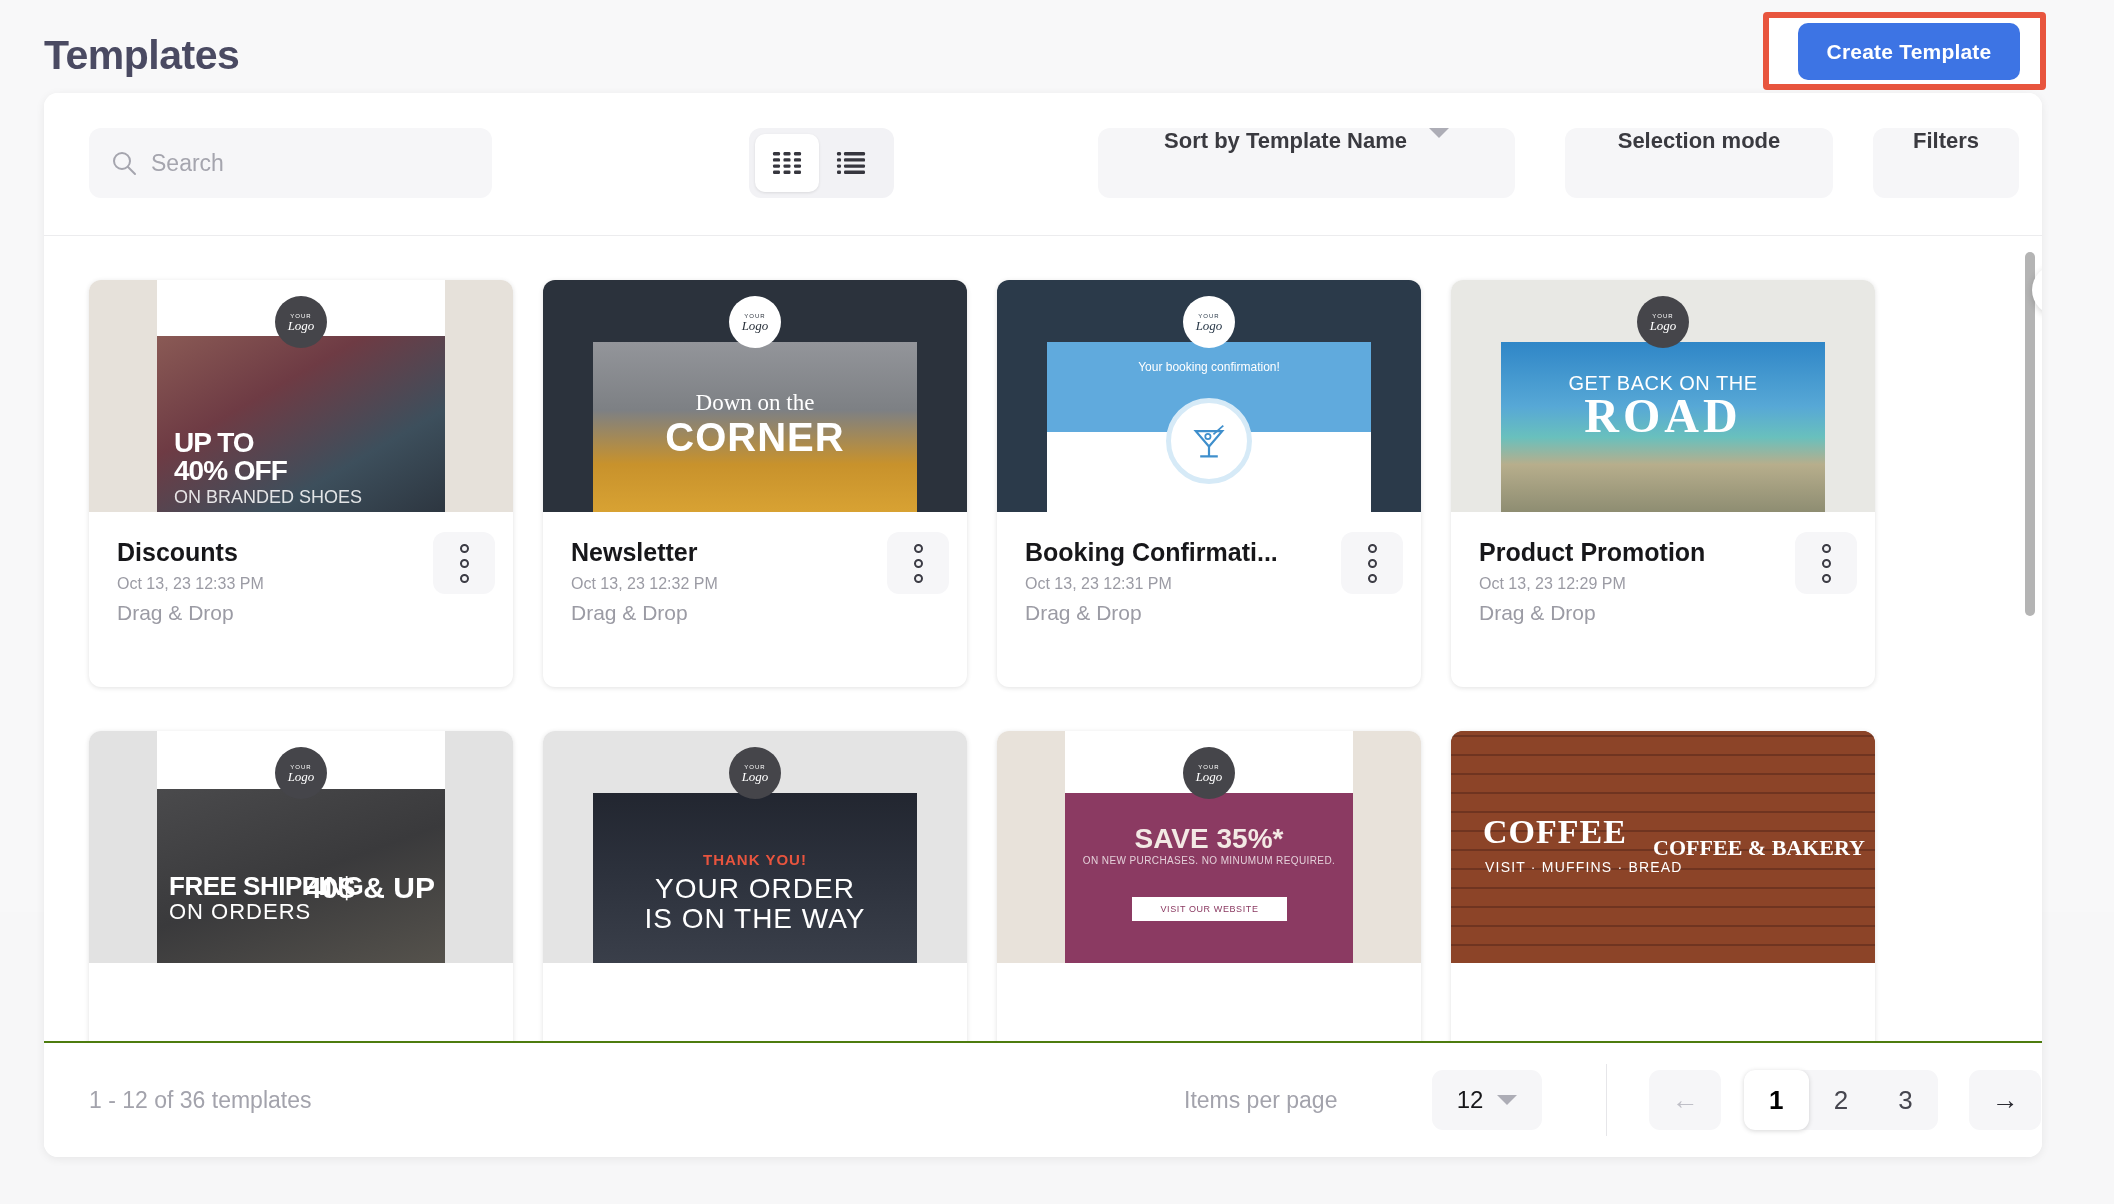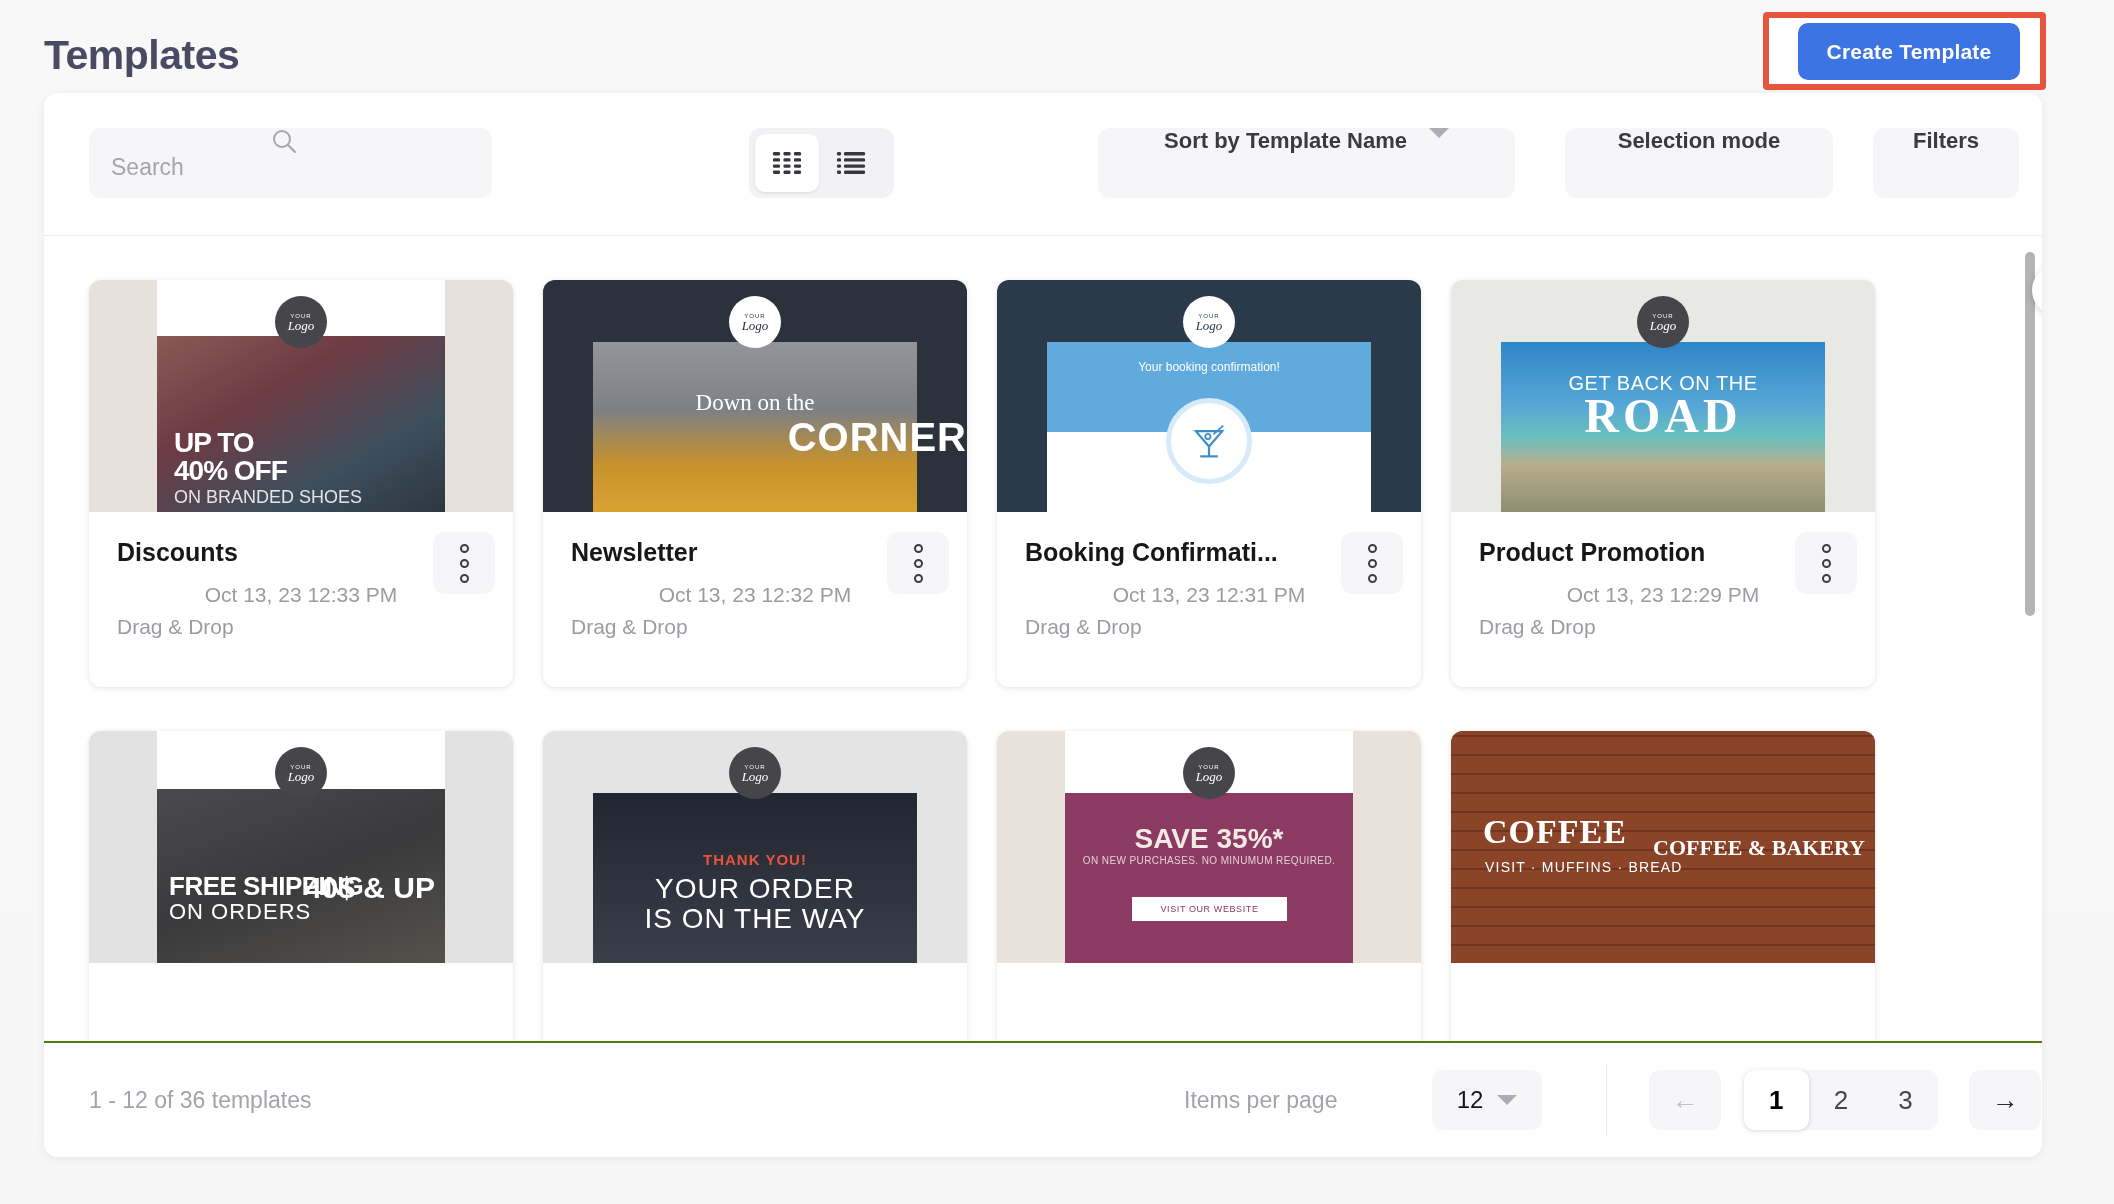--- a/index.html
+++ b/index.html
@@ -48,21 +48,21 @@
 
   
   .toolbar {
     position: relative; height: 143px; width: 100%;
     border-bottom: 1px solid #ececee; background: #fff;
   }
   .search-box {
     position: absolute; left: 45px; top: 35px;
     width: 403px; height: 70px;
     background: #f6f6f8; border-radius: 12px;
-    display: flex; align-items: center; padding: 0 22px; flex-direction: column;
+    display: flex; align-items: center; padding: 0 22px;
   }
   .search-icon { width: 26px; height: 26px; flex: 0 0 26px; margin-right: 14px; }
   .search-input {
     border: none; outline: none; background: transparent;
     font-size: 23px; color: #9a9aa3; width: 100%;
     font-family: "Liberation Sans", sans-serif;
   }
   .search-input::placeholder { color: #a5a5ae; }
 
   .view-toggle {
@@ -130,21 +130,21 @@
     font-size: 7px; line-height: 1; z-index: 4;
   }
   .logo-badge .lb-small { font-size: 6px; letter-spacing: 1px; }
   .logo-badge .lb-main { font-size: 13px; font-style: italic; font-family: "Liberation Serif", serif; }
 
   .card-body { padding: 26px 28px 0 28px; position: relative; }
   .card-title {
     font-size: 25px; font-weight: bold; color: #17171a;
     white-space: nowrap; overflow: hidden; max-width: 300px;
   }
-  .card-date { margin-top: 16px; font-size: 21px; color: #9b9ba4; text-align: center; }
+  .card-date { margin-top: 8px; font-size: 16px; color: #9b9ba4; }
   .card-type { margin-top: 8px; font-size: 21px; color: #9b9ba4; }
   .kebab {
     position: absolute; right: 18px; top: 20px;
     width: 62px; height: 62px; border-radius: 12px;
     background: #f6f6f8; border: none; cursor: pointer;
     display: flex; flex-direction: column; align-items: center;
     justify-content: center; gap: 6px;
   }
   .kdot {
     width: 9px; height: 9px; border-radius: 50%;
@@ -302,21 +302,21 @@
               <span class="kdot"></span>
             </button>
           </div>
         </div>
 
         <div class="tcard">
           <div class="thumb" style="background:#2b323c">
             <div class="thumb-inner">
               <div style="position:absolute;left:50px;top:62px;width:324px;height:170px;background:linear-gradient(180deg,#93959a 0%,#7d8084 40%,#c8922c 72%,#d8a233 100%)"></div>
               <div style="position:absolute;left:0;right:0;top:110px;text-align:center;color:#fff;font-size:23px;font-family:'Liberation Serif',serif">Down on the</div>
-              <div style="position:absolute;left:0;right:0;top:135px;text-align:right;color:#fff;font-size:40px;font-weight:bold;letter-spacing:1px">CORNER</div>
+              <div style="position:absolute;left:0;right:0;top:135px;text-align:center;color:#fff;font-size:40px;font-weight:bold;letter-spacing:1px">CORNER</div>
             </div>
             <div class="logo-badge" style="background:#fff;color:#2b323c">
               <span class="lb-small">YOUR</span>
               <span class="lb-main">Logo</span>
             </div>
           </div>
           <div class="card-body">
             <div class="card-title">Newsletter</div>
             <div class="card-date">Oct 13, 23 12:32 PM</div>
             <div class="card-type">Drag &amp; Drop</div>

